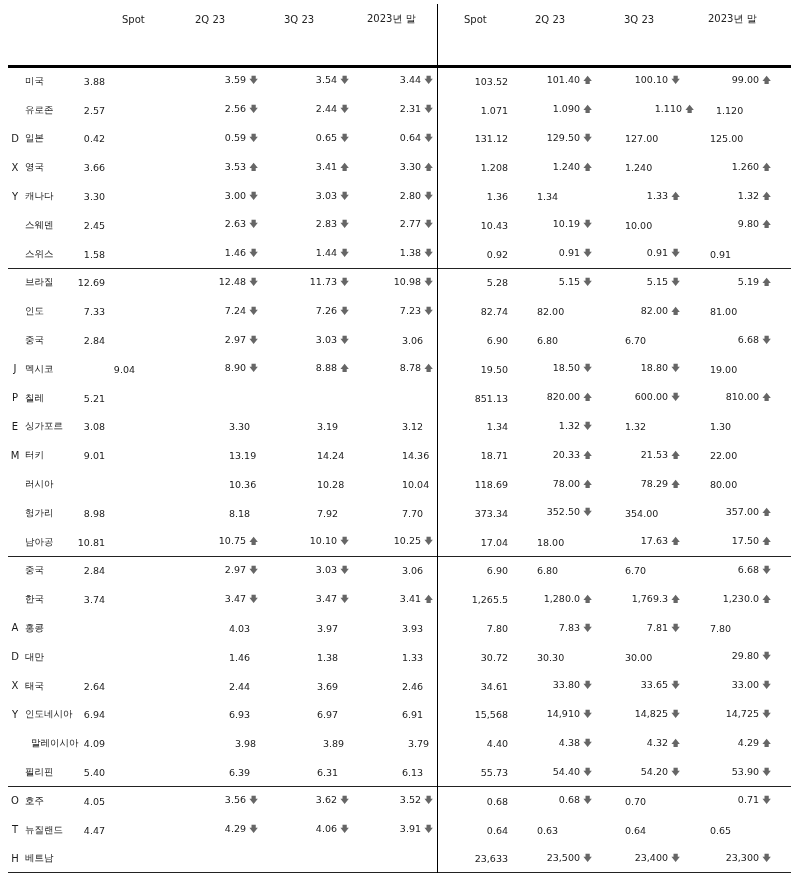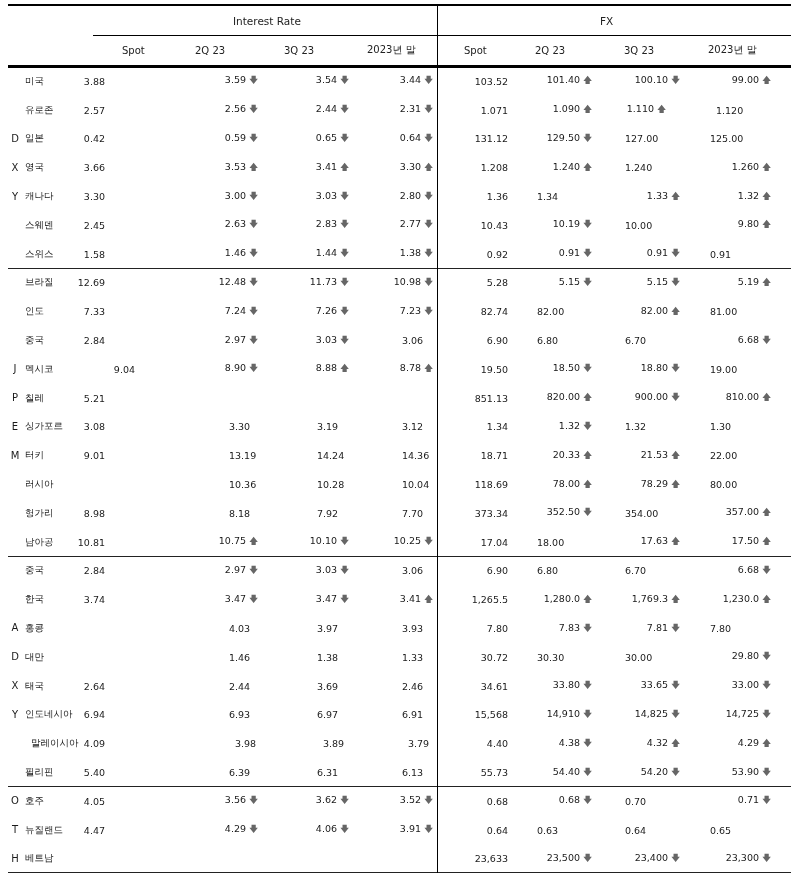--- a/index.html
+++ b/index.html
@@ -19,25 +19,20 @@
   .cell { position: absolute; white-space: nowrap; }
   .name { left: 17px; font-size: 9.5px; }
   .num { text-align: right; }
   .arr { display: inline-block; width: 9px; margin-left: 3px; color: #666; font-size: 9px; text-align: center; }
   .grp-label { position: absolute; left: 0; width: 14px; font-size: 10px; text-align: center; line-height: 14px; }
 </style>
 </head>
 <body>
 
 <div class="tbl" id="tbl">
-  <div class="row hdr1">
-    <span class="cell" style="left:225px;">Interest Rate</span>
-    <span class="cell" style="left:592px;">FX</span>
-    <div class="sep-top"></div>
-  </div>
   <div class="row hdr2">
     <span class="cell" style="left:114px;">Spot</span>
     <span class="cell" style="left:187px;">2Q 23</span>
     <span class="cell" style="left:276px;">3Q 23</span>
     <span class="cell" style="left:359px;">2023년 말</span>
     <span class="cell" style="left:456px;">Spot</span>
     <span class="cell" style="left:527px;">2Q 23</span>
     <span class="cell" style="left:616px;">3Q 23</span>
     <span class="cell" style="left:700px;">2023년 말</span>
   </div>
@@ -55,21 +50,21 @@
           <span class="cell num" style="right: 20px;"><span>99.00</span><span class="arr">🡅</span></span>
         </div>
         <div class="row drow" style="position: absolute; left: 0px; right: 0px; top: 91.8px;">
           <span class="cell name">유로존</span>
           <span class="cell num" style="right: 686px;"><span>2.57</span></span>
           <span class="cell num" style="right: 533px;"><span>2.56</span><span class="arr">🡇</span></span>
           <span class="cell num" style="right: 442px;"><span>2.44</span><span class="arr">🡇</span></span>
           <span class="cell num" style="right: 358px;"><span>2.31</span><span class="arr">🡇</span></span>
           <span class="cell num" style="right: 283px;"><span>1.071</span></span>
           <span class="cell num" style="right: 199px;"><span>1.090</span><span class="arr">🡅</span></span>
-          <span class="cell num" style="right: 125px;"><span>1.110</span><span class="arr">🡅</span></span>
+          <span class="cell num" style="right: 97px;"><span>1.110</span><span class="arr">🡅</span></span>
           <span class="cell num" style="left: 708px;"><span>1.120</span></span>
         </div>
         <div class="row drow" style="position: absolute; left: 0px; right: 0px; top: 120.6px;">
           <span class="cell name">일본</span>
           <span class="cell num" style="right: 686px;"><span>0.42</span></span>
           <span class="cell num" style="right: 533px;"><span>0.59</span><span class="arr">🡇</span></span>
           <span class="cell num" style="right: 442px;"><span>0.65</span><span class="arr">🡇</span></span>
           <span class="cell num" style="right: 358px;"><span>0.64</span><span class="arr">🡇</span></span>
           <span class="cell num" style="right: 283px;"><span>131.12</span></span>
           <span class="cell num" style="right: 199px;"><span>129.50</span><span class="arr">🡇</span></span>
@@ -170,21 +165,21 @@
           <span class="cell num" style="left: 702px;"><span>19.00</span></span>
         </div>
         <div class="row drow" style="position: absolute; left: 0px; right: 0px; top: 379.8px;">
           <span class="cell name">칠레</span>
           <span class="cell num" style="right: 686px;"><span>5.21</span></span>
           <span class="cell num" style="left: 221px;"><span></span></span>
           <span class="cell num" style="left: 309px;"><span></span></span>
           <span class="cell num" style="left: 394px;"><span></span></span>
           <span class="cell num" style="right: 283px;"><span>851.13</span></span>
           <span class="cell num" style="right: 199px;"><span>820.00</span><span class="arr">🡅</span></span>
-          <span class="cell num" style="right: 111px;"><span>900.00</span><span class="arr">🡇</span></span>
+          <span class="cell num" style="right: 111px;"><span>600.00</span><span class="arr">🡇</span></span>
           <span class="cell num" style="right: 20px;"><span>810.00</span><span class="arr">🡅</span></span>
         </div>
         <div class="row drow" style="position: absolute; left: 0px; right: 0px; top: 408.6px;">
           <span class="cell name">싱가포르</span>
           <span class="cell num" style="right: 686px;"><span>3.08</span></span>
           <span class="cell num" style="left: 221px;"><span>3.30</span></span>
           <span class="cell num" style="left: 309px;"><span>3.19</span></span>
           <span class="cell num" style="left: 394px;"><span>3.12</span></span>
           <span class="cell num" style="right: 283px;"><span>1.34</span></span>
           <span class="cell num" style="right: 199px;"><span>1.32</span><span class="arr">🡇</span></span>

